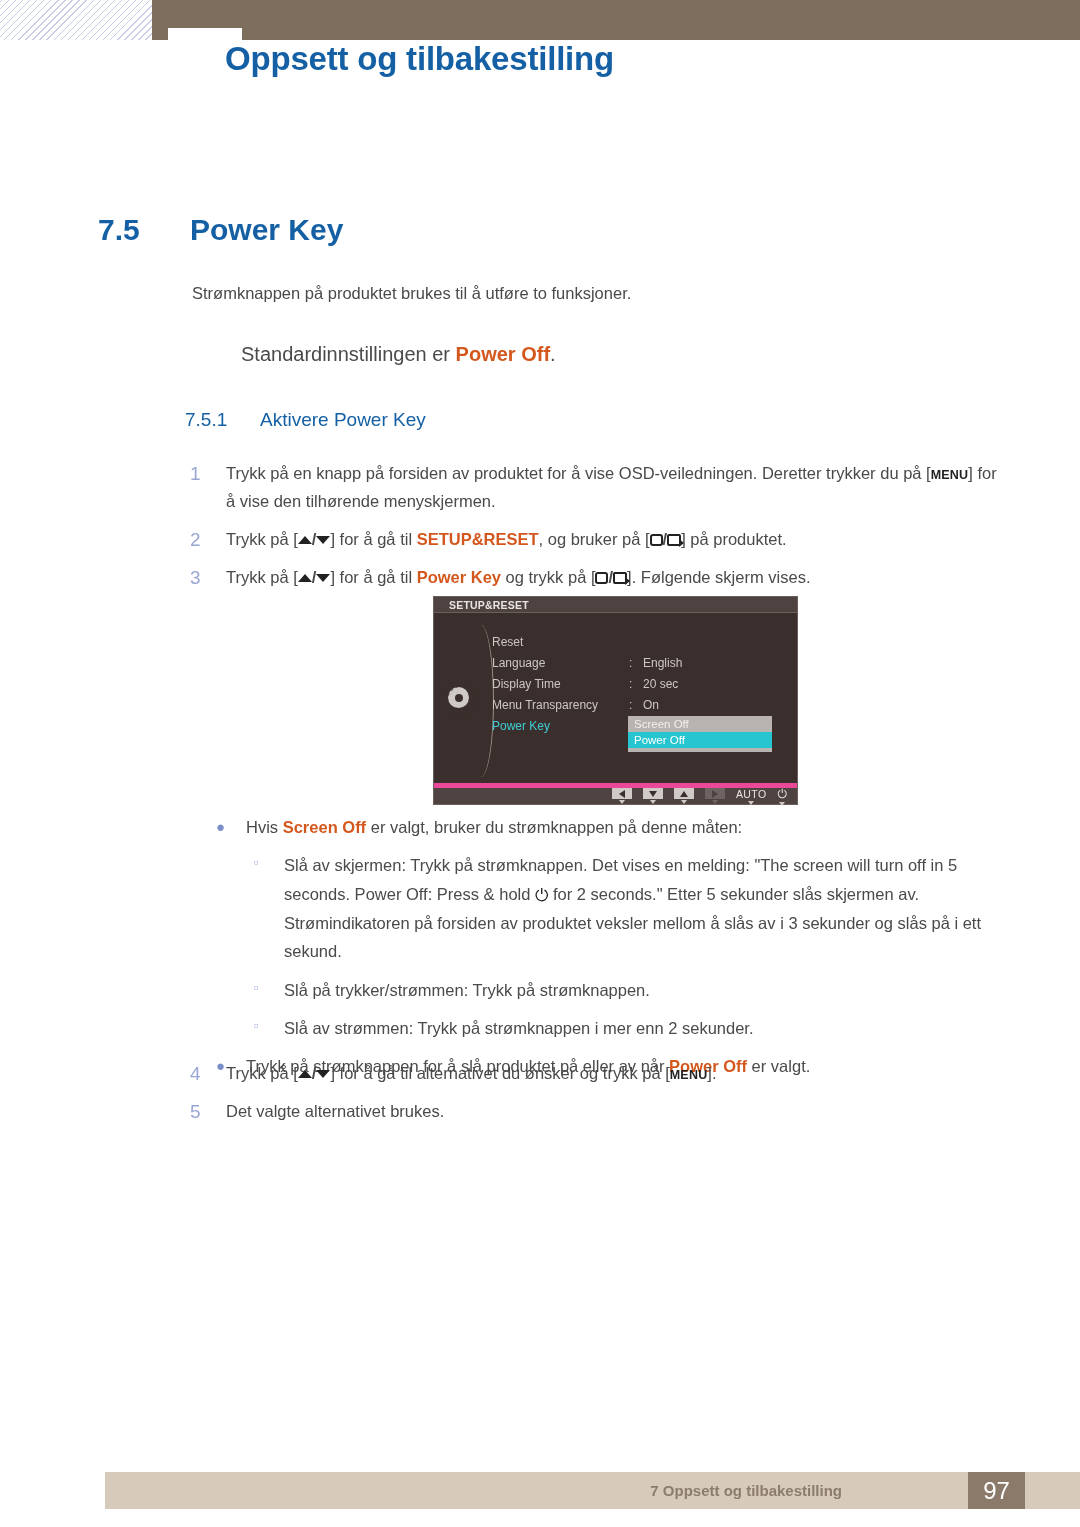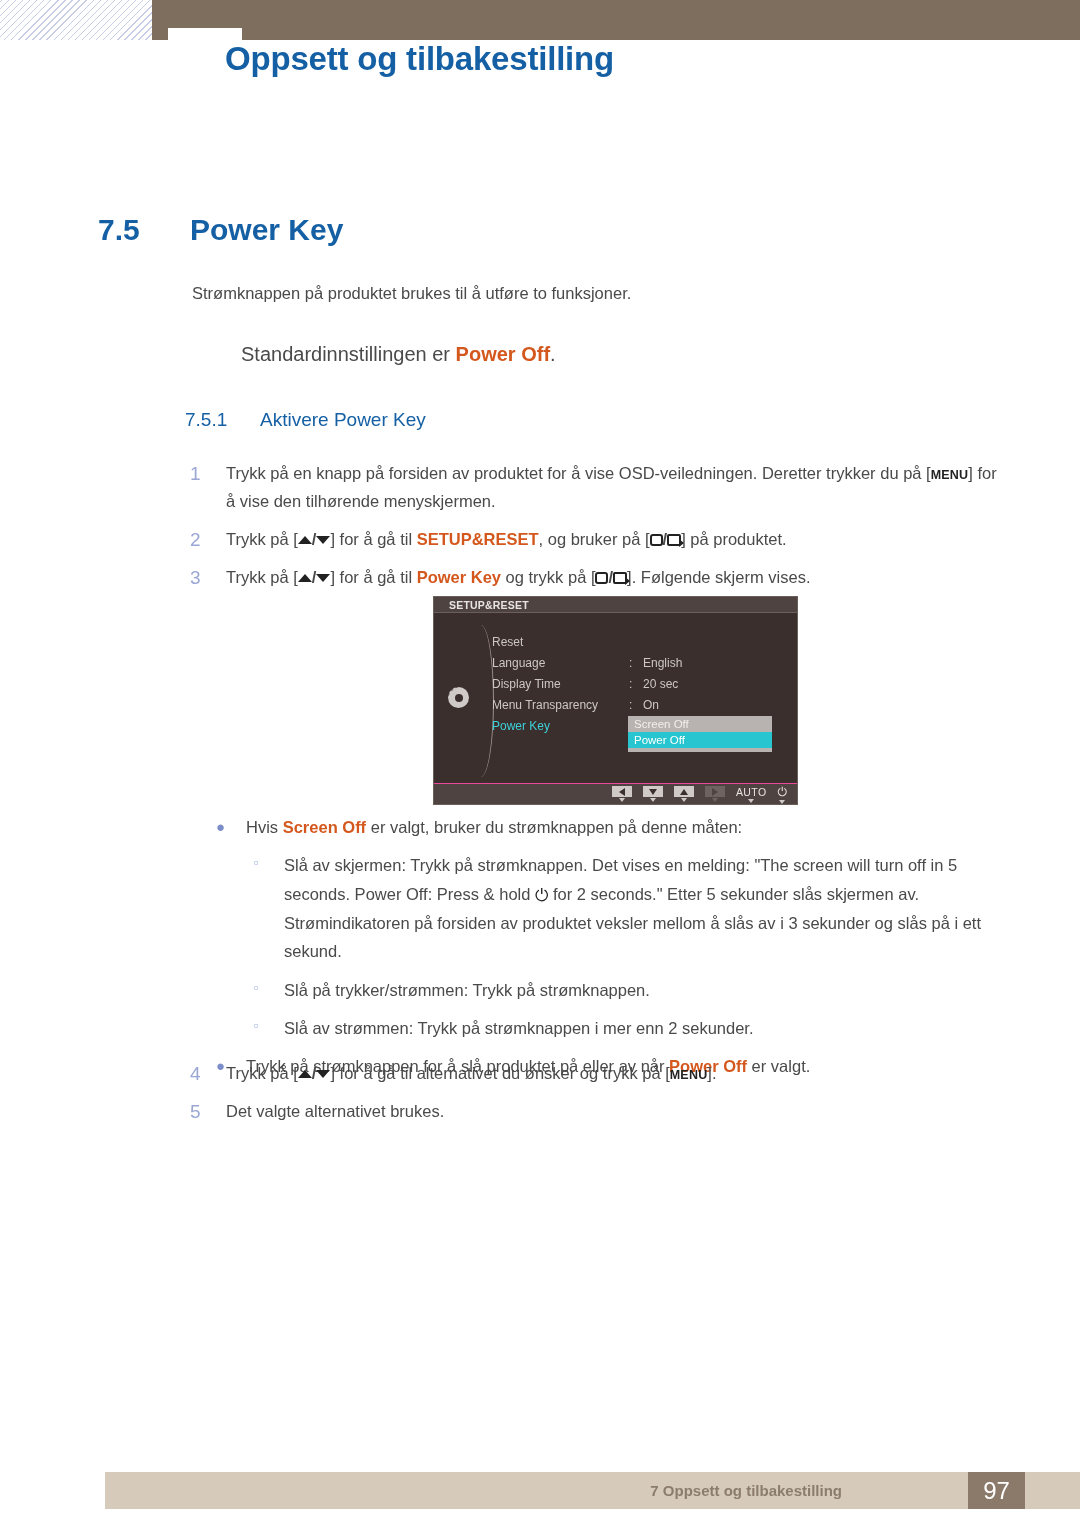--- a/index.html
+++ b/index.html
@@ -181,21 +181,21 @@
   }
   .osd-opt {
     height: 16px; line-height: 16px;
     padding-left: 6px; font-size: 11.5px;
     color: #f2efed;
   }
   .osd-opt.sel { background: #27c5cf; color: #ffffff; }
 
   .osd-footer {
     position: absolute; bottom: 0; left: 0; right: 0; height: 21px;
-    background: #4e4340; border-top: 1px solid #ec4899;
+    background: #4e4340; border-top: 5px solid #ec4899;
     display: flex; align-items: center; justify-content: flex-end;
     padding-right: 10px; gap: 11px;
   }
   .osd-btn { display: flex; flex-direction: column; align-items: center; }
   .osd-key {
     width: 20px; height: 11px; background: #cfcac7;
     display: flex; align-items: center; justify-content: center;
   }
   .osd-key.dim { background: #6e6360; }
   .osd-key .ar { width: 0; height: 0; }

